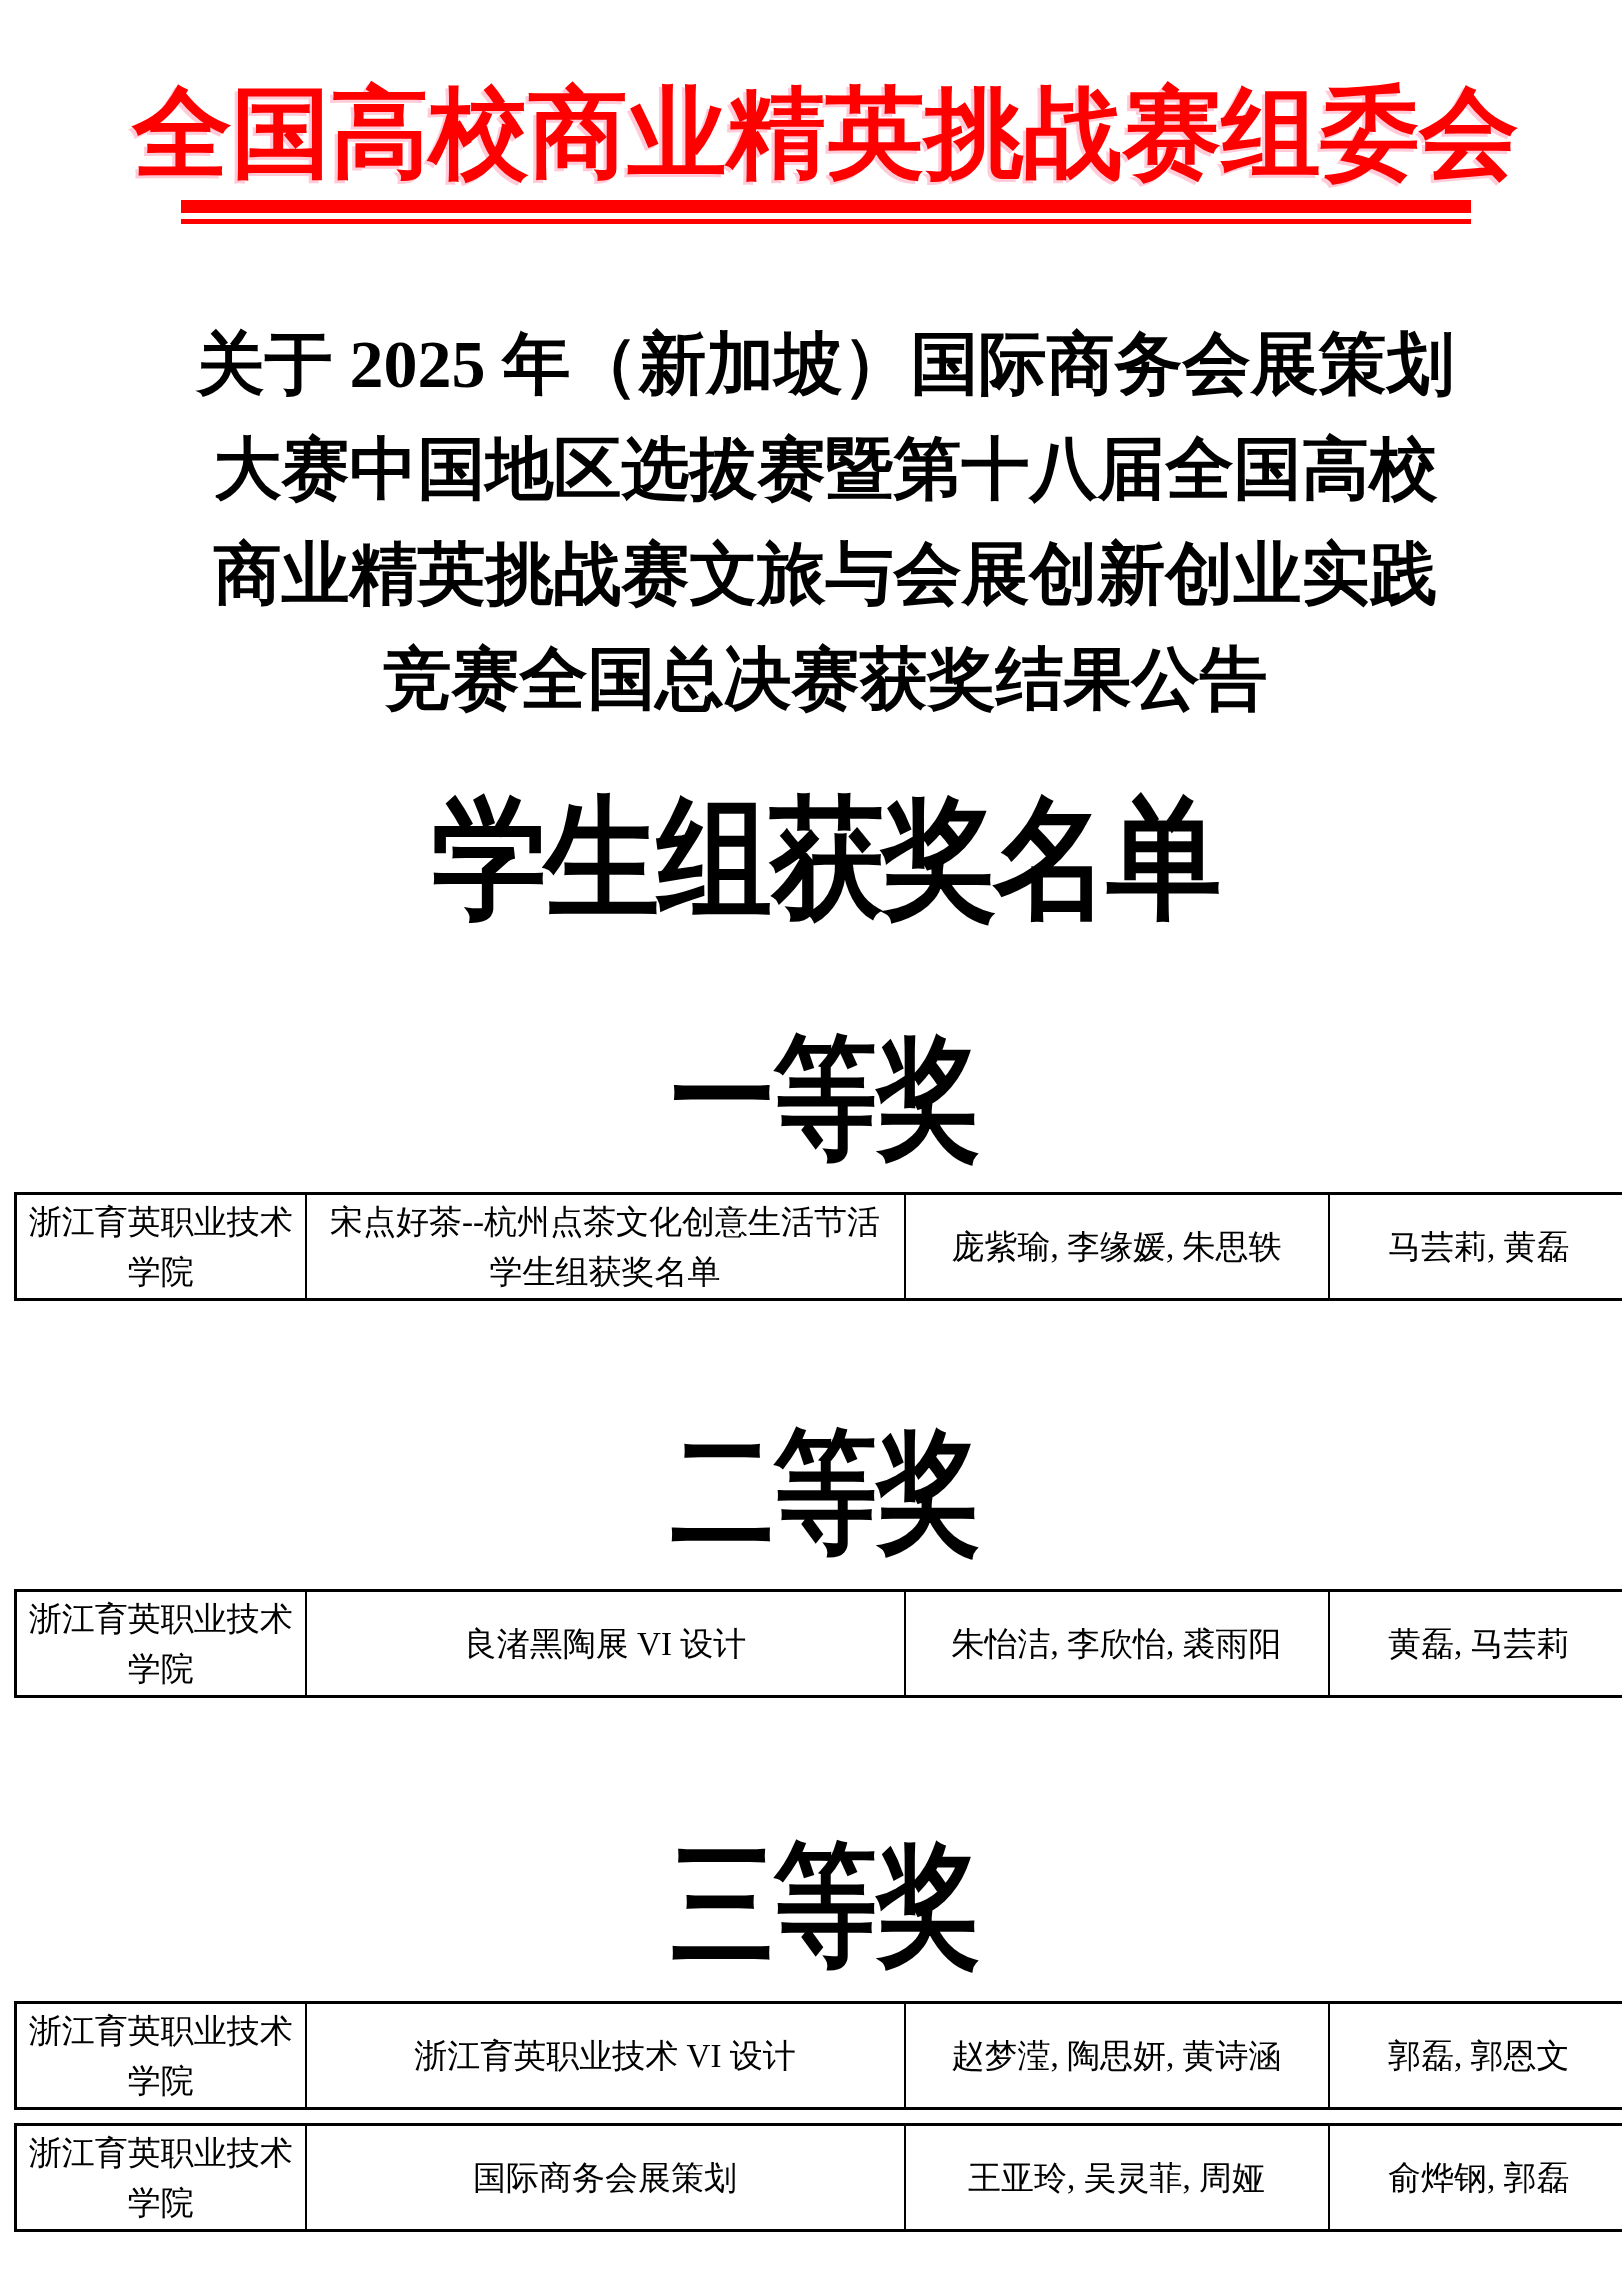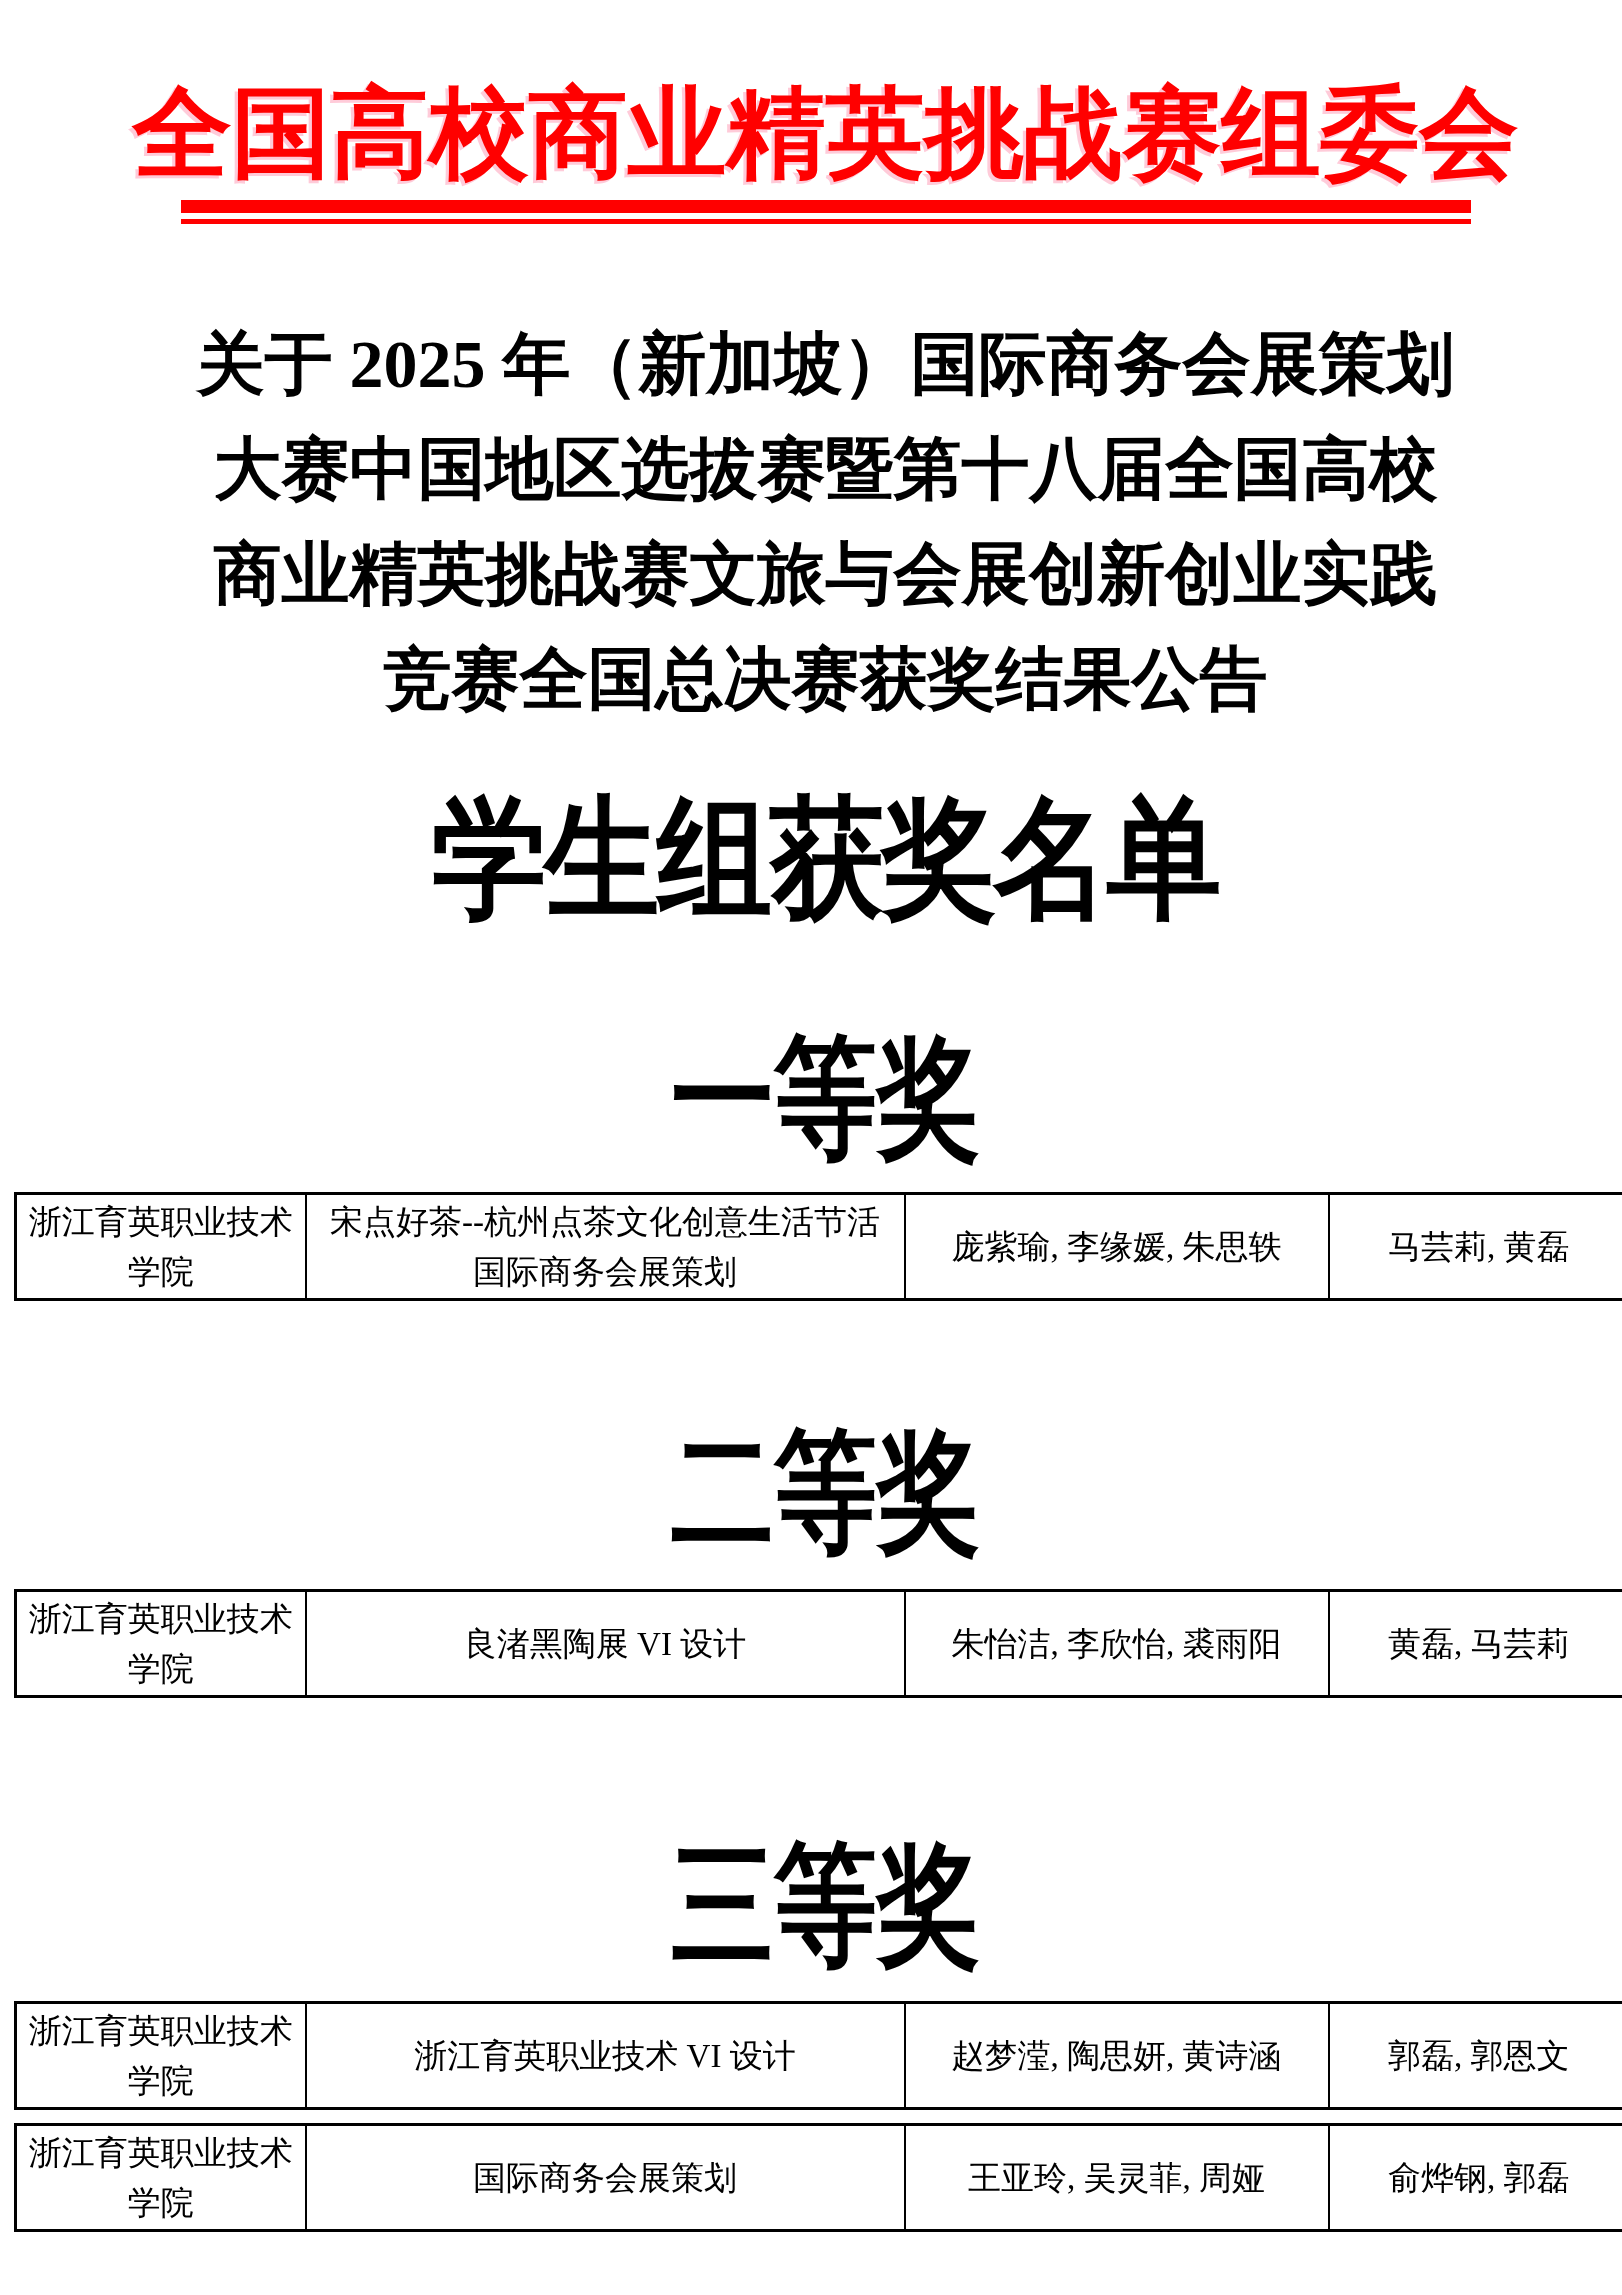--- a/index.html
+++ b/index.html
@@ -139,21 +139,21 @@
       <col class="c-school">
         <col class="c-project">
         <col class="c-members">
         <col class="c-advisors">
     </colgroup>
     <tbody>
       <tr>
         <td>浙江育英职业技术
 学院</td>
         <td>宋点好茶--杭州点茶文化创意生活节活
-国际商务会展策划</td>
+学生组获奖名单</td>
         <td>庞紫瑜, 李缘媛, 朱思轶</td>
         <td>马芸莉, 黄磊</td>
       </tr>
     </tbody>
   </table>
 
   <h3 class="prize-heading prize-second">二等奖</h3>
 
   <table class="awards t-second">
     <colgroup>

